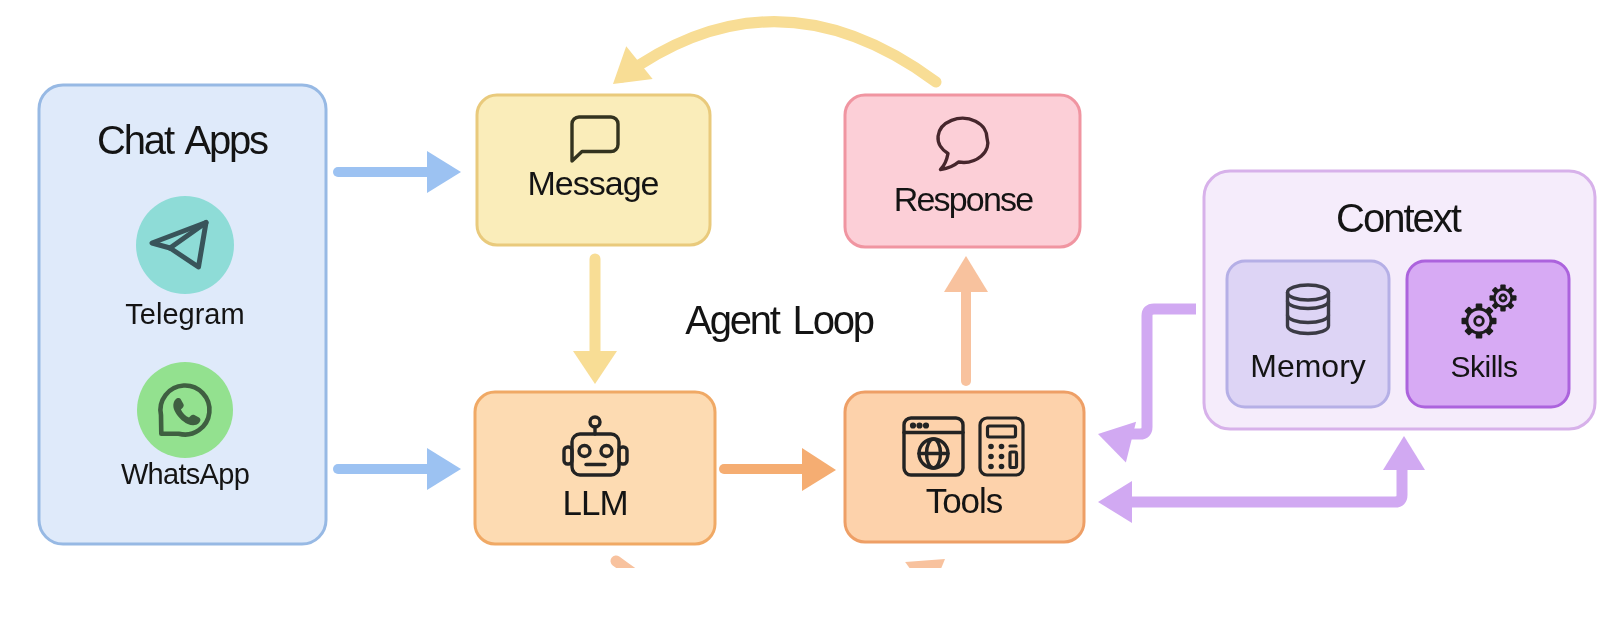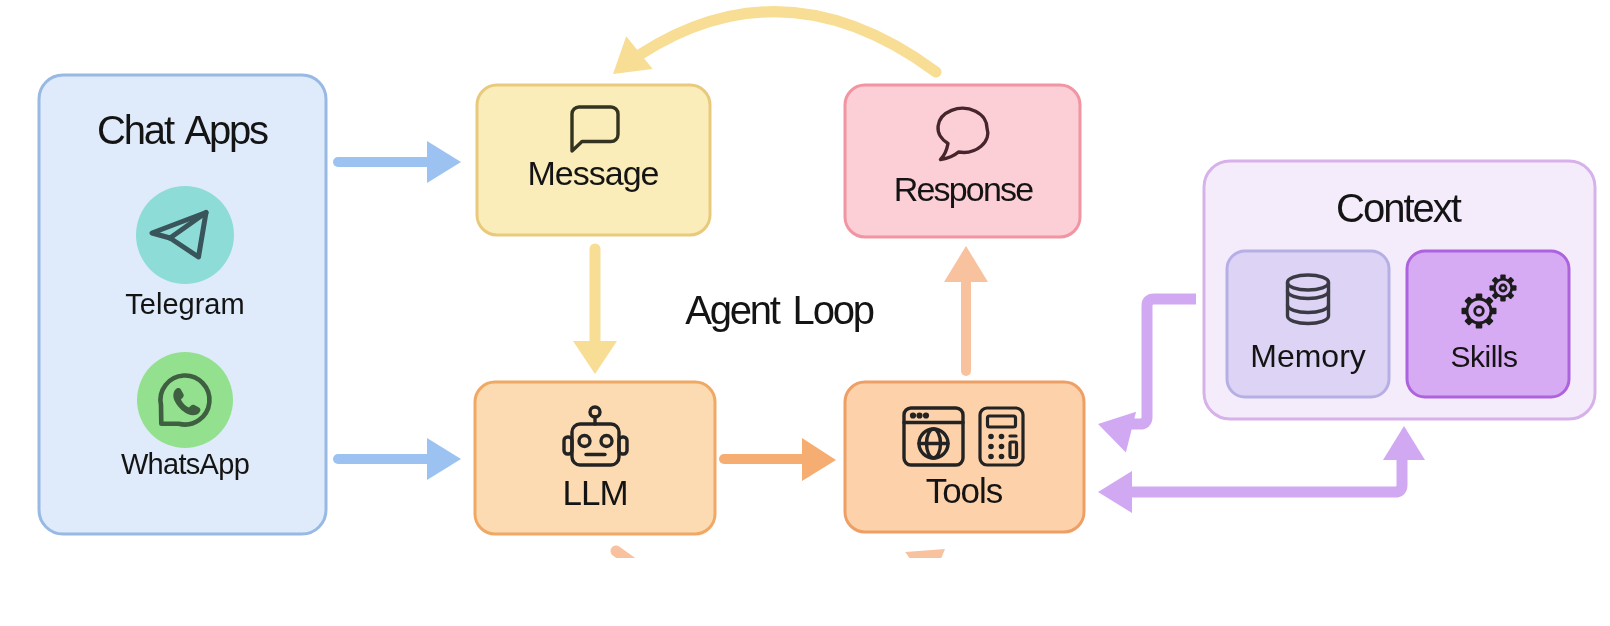--- a/index.html
+++ b/index.html
@@ -1,16 +1,16 @@
 <!DOCTYPE html>
 <html><head>
 <meta charset="utf-8">
 <style>
   html,body{margin:0;padding:0;background:#ffffff;}
-  #wrap{position:relative;width:1610px;height:558px;background:#ffffff;overflow:hidden;will-change:transform;}
+  #wrap{position:relative;width:1610px;height:558px;background:#ffffff;overflow:hidden;will-change:transform;margin-top:10px;}
   svg{display:block;}
   text{font-family:"Liberation Sans",sans-serif;fill:#141414;}
 </style>
 </head>
 <body>
 <div id="wrap">
 <svg width="1610" height="626" viewBox="0 0 1610 626">
 
   <rect x="39" y="75" width="287" height="459" rx="24" fill="#dfeafa" stroke="#97b9e4" stroke-width="3"></rect>
   <rect x="477" y="85" width="233" height="150" rx="20" fill="#faedba" stroke="#e9ca7c" stroke-width="3"></rect>

